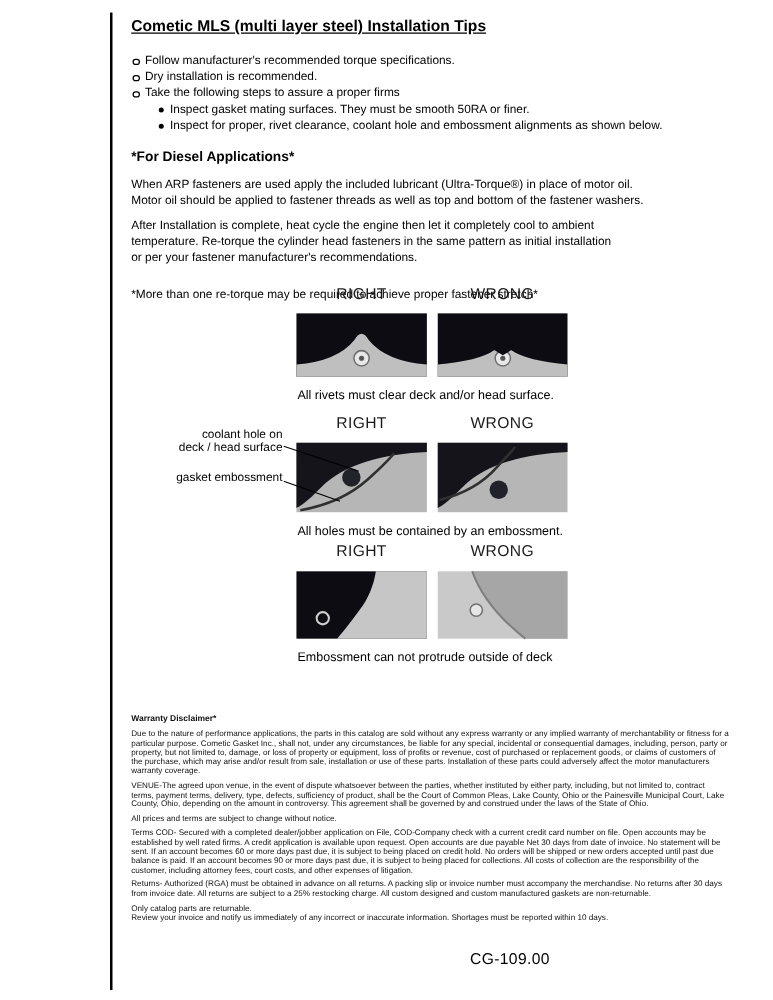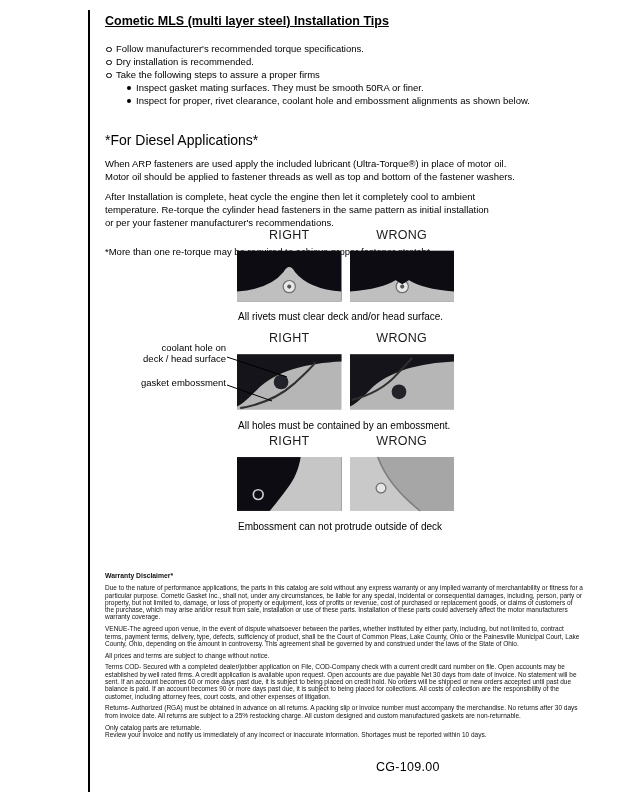--- a/index.html
+++ b/index.html
@@ -12,21 +12,21 @@
 
   .tips{list-style:none;margin:0;padding:0;font-size:9.5px;}
   .tips > li{line-height:13px;position:relative;padding-left:11px;}
   .tips > li::before{content:"";position:absolute;left:1px;top:4.5px;width:3.5px;height:3.5px;
         border:1px solid #000;border-radius:50%;}
   .subtips{list-style:none;margin:0;padding:0 0 0 21px;font-size:9.5px;}
   .subtips > li{line-height:13px;position:relative;padding-left:10px;}
   .subtips > li::before{content:"";position:absolute;left:1px;top:5px;width:4px;height:4px;
         background:#000;border-radius:50%;}
 
-  .diesel-heading{font-size:14px;font-weight:normal;margin:25px 0 9px 0;}
+  .diesel-heading{font-size:11px;font-weight:bold;margin:13px 0 9px 0;}
   .para{font-size:9.5px;line-height:13px;margin:0 0 7px 0;}
   .note{font-size:9.5px;line-height:13px;margin-top:16px;}
 
   .diagrams{position:absolute;left:237px;top:228px;width:266px;height:330px;}
   .dg-row{position:absolute;left:0;width:217px;}
   .dg-row.r1{top:0;}
   .dg-row.r2{top:103px;}
   .dg-row.r3{top:206px;}
   .dg-labels{display:flex;gap:8px;}
   .dg-labels .lbl{width:129px;text-align:center;font-size:12.5px;line-height:15px;

